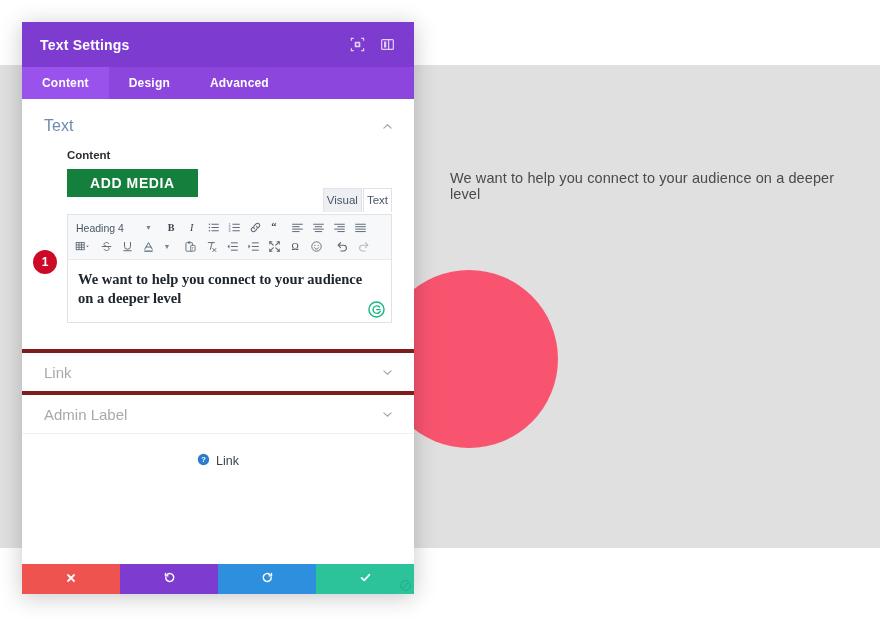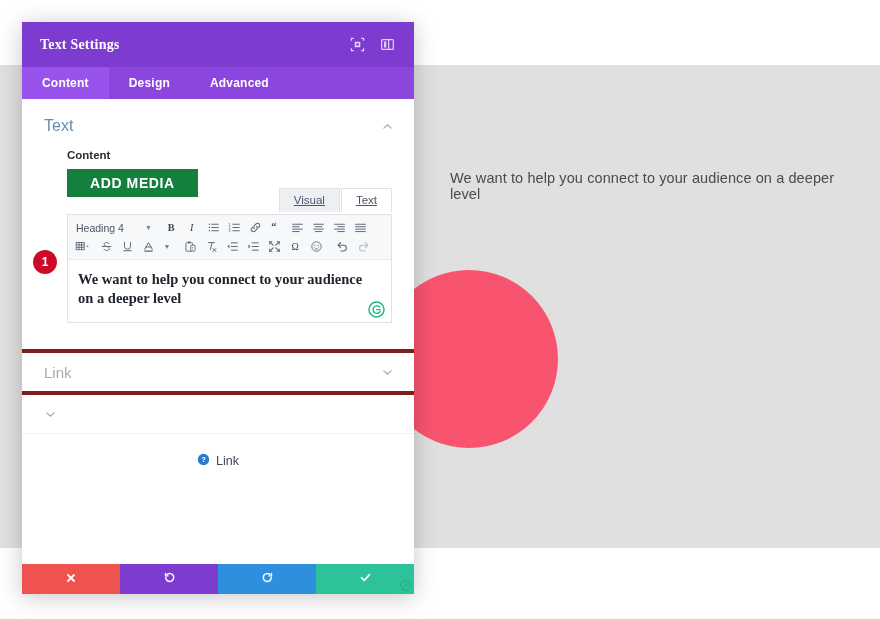--- a/index.html
+++ b/index.html
@@ -41,21 +41,20 @@
     box-shadow: 0 3px 22px rgba(0,0,0,.22);
     display: flex; flex-direction: column;
     overflow: hidden;
   }
 
   .modal-header {
     height: 45px; background: #7e3bd0;
     display: flex; align-items: center;
     padding: 0 14px 0 18px;
     flex: 0 0 auto;
-    font-family: Liberation Serif, serif;
   }
   .modal-title {
     color: #ffffff; font-size: 14px; font-weight: bold;
     letter-spacing: .2px; flex: 1;
   }
   .hdr-icon {
     width: 26px; height: 26px;
     display: flex; align-items: center; justify-content: center;
     cursor: pointer; margin-left: 4px;
   }
@@ -126,23 +125,23 @@
   }
 
   .editor-wrap { padding: 0 22px 0 45px; position: relative; }
 
   .vt-tabs {
     position: absolute; right: 22px; top: -26px;
     display: flex;
   }
   .vt-tab {
     font-size: 11.5px; color: #4a5568;
-    padding: 5px 14px 6px;
+    padding: 5px 3px 6px;
     border: 1px solid #dfe2e7; border-bottom: none;
-    background: #ffffff; cursor: pointer; text-decoration: underline;
+    background: #ffffff; cursor: pointer;
   }
   .vt-tab.active { background: #edeff2; }
   .vt-tab + .vt-tab { margin-left: 1px; }
 
   .editor-box { border: 1px solid #dfe2e7; background: #ffffff; }
 
   .toolbar {
     background: #f7f8f9;
     border-bottom: 1px solid #e6e9ed;
     padding: 3px 2px;
@@ -495,20 +494,21 @@
       <div class="collapsed-list">
         <div class="section-row">
           <div class="section-row-title">Link</div>
           <div class="chev">
             <svg width="13" height="13" viewBox="0 0 16 16" fill="none" stroke="#9aa6b5" stroke-width="1.4" stroke-linecap="round">
               <path d="M3.5 6L8 10.2 12.5 6"></path>
               </svg>
           </div>
         </div>
         <div class="section-row">
+          <div class="section-row-title">Admin Label</div>
           <div class="chev">
             <svg width="13" height="13" viewBox="0 0 16 16" fill="none" stroke="#9aa6b5" stroke-width="1.4" stroke-linecap="round">
               <path d="M3.5 6L8 10.2 12.5 6"></path>
               </svg>
           </div>
         </div>
 
         <div class="help-row">
           <span>
             <svg width="13" height="13" viewBox="0 0 16 16">

